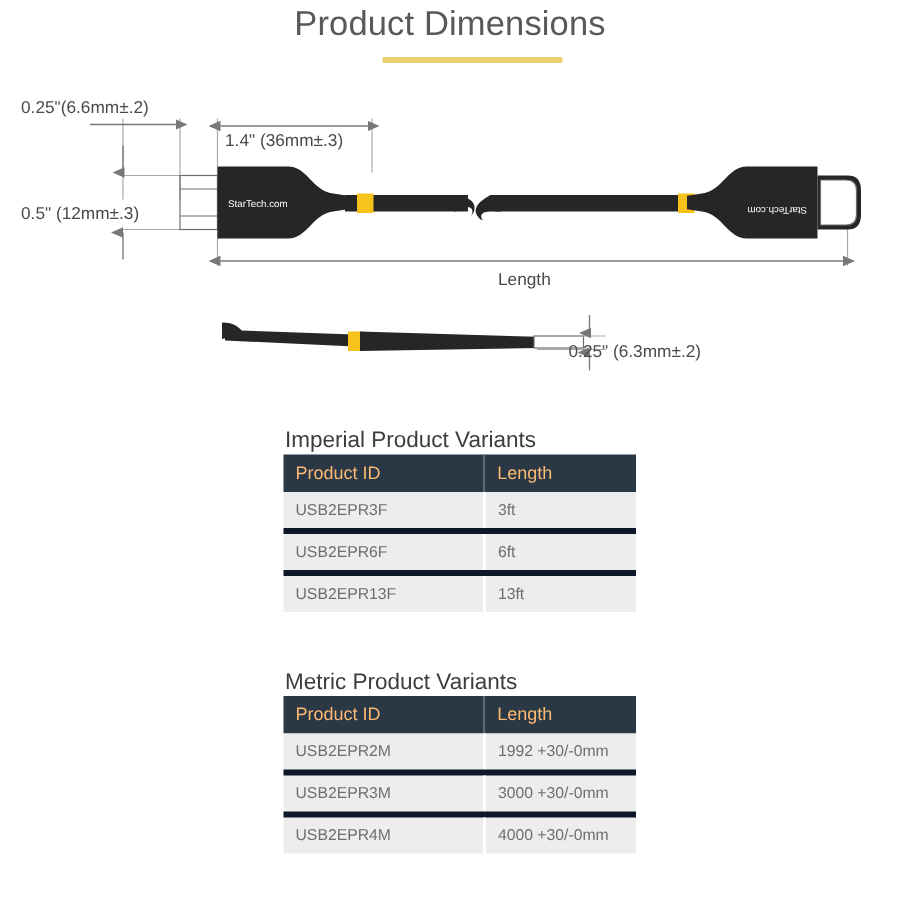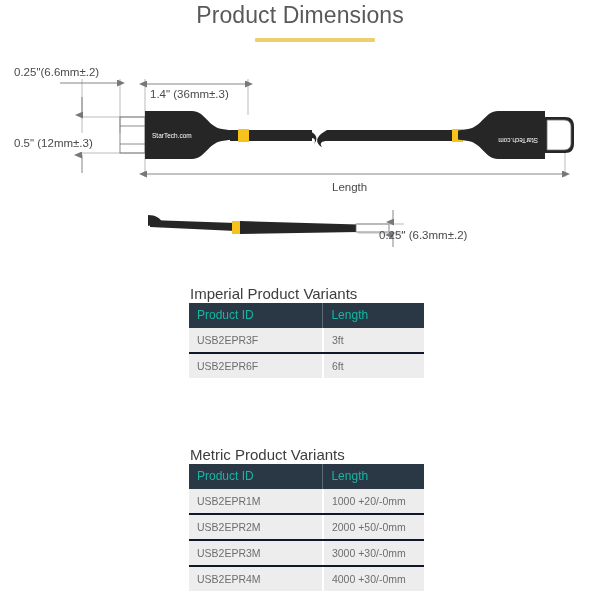--- a/index.html
+++ b/index.html
@@ -82,33 +82,33 @@
     width: 235px;
     border-collapse: collapse;
     font-size: 10.5px;
     table-layout: fixed;
   }
   #tbl-imperial { top: 303px; }
   #tbl-metric   { top: 464px; }
 
   table.variants th {
     background: #2a3744;
-    color: #14b8a6;
+    color: #fdba74;
     font-size: 12px;
     font-weight: 400;
     text-align: left;
     padding: 5px 8px 6px 8px;
     border-right: 1px solid #5d6b77;
   }
   table.variants th:last-child { border-right: none; }
   table.variants td {
     background: #ededed;
     color: #6e6e70;
     padding: 6px 8px 6px 8px;
-    border-bottom: 2px solid #0f172a;
+    border-bottom: 4px solid #0f172a;
     border-right: 2px solid #ffffff;
   }
   table.variants td:last-child { border-right: none; }
   table.variants tr:last-child td { border-bottom: none; }
   table.variants col.c1 { width: 57%; }
   table.variants col.c2 { width: 43%; }
 </style>
 </head>
 <body>
 
@@ -226,43 +226,43 @@
     </thead>
     <tbody>
       <tr>
         <td>USB2EPR3F</td>
         <td>3ft</td>
       </tr>
       <tr>
         <td>USB2EPR6F</td>
         <td>6ft</td>
       </tr>
+      <tr>
+        <td>USB2EPR13F</td>
+        <td>13ft</td>
+      </tr>
     </tbody>
   </table>
 
   <div class="tbl-caption" id="cap-metric">Metric Product Variants</div>
   <table class="variants" id="tbl-metric">
     <colgroup>
         <col class="c1">
         <col class="c2">
       </colgroup>
     <thead>
       <tr>
         <th>Product ID</th>
         <th>Length</th>
       </tr>
     </thead>
     <tbody>
       <tr>
-        <td>USB2EPR1M</td>
-        <td>1000 +20/-0mm</td>
-      </tr>
-      <tr>
         <td>USB2EPR2M</td>
-        <td>2000 +50/-0mm</td>
+        <td>1992 +30/-0mm</td>
       </tr>
       <tr>
         <td>USB2EPR3M</td>
         <td>3000 +30/-0mm</td>
       </tr>
       <tr>
         <td>USB2EPR4M</td>
         <td>4000 +30/-0mm</td>
       </tr>
     </tbody>

